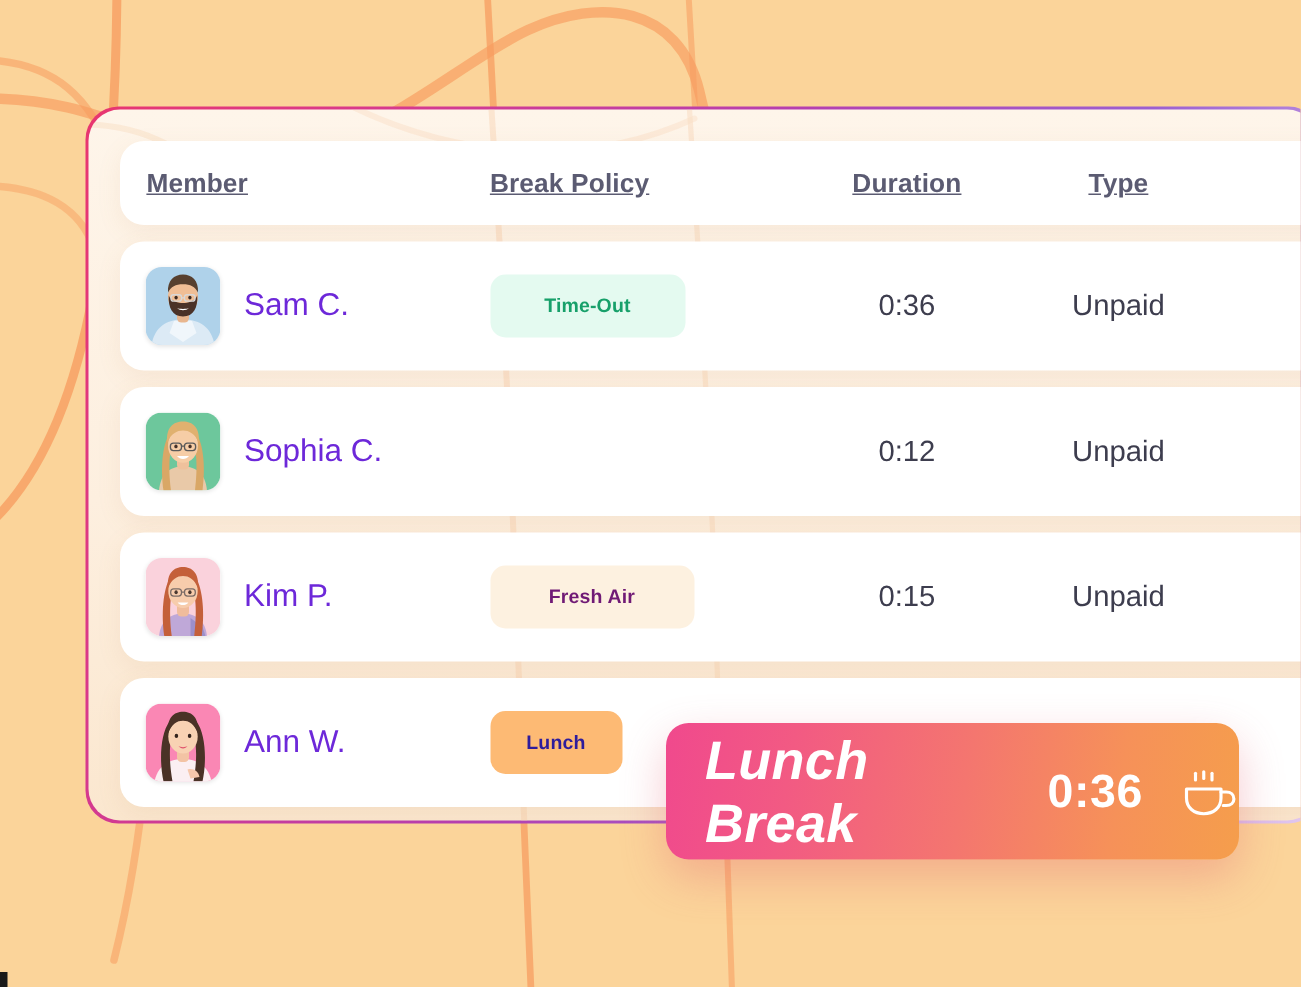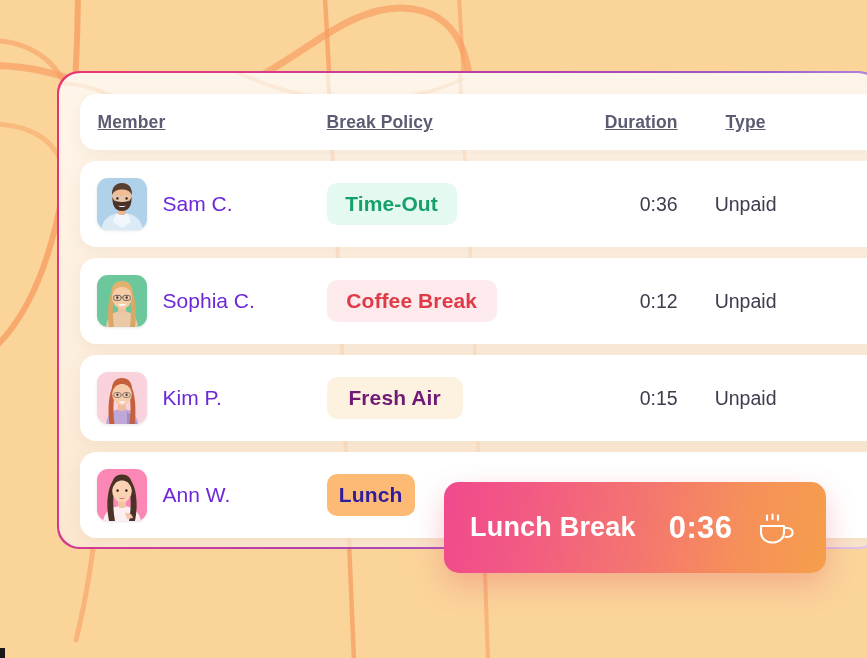--- a/index.html
+++ b/index.html
@@ -45,21 +45,21 @@
   }
   #header-row { top: 21px; height: 56px; }
   #row-0 { top: 88px;  height: 86px; }
   #row-1 { top: 185px; height: 86px; }
   #row-2 { top: 282px; height: 86px; }
   #row-3 { top: 379px; height: 86px; }
 
   
   .col-member   { position: absolute; left: 17px;  }
   .col-policy   { position: absolute; left: 247px; text-align: center; }
-  .col-duration { position: absolute; left: 452px; width: 146px; text-align: right; }
+  .col-duration { position: absolute; left: 452px; width: 146px; text-align: center; }
   .col-type     { position: absolute; left: 598px; width: 136px; text-align: center; }
 
   
   .hdr {
     font-size: 17.5px; font-weight: bold; color: #5B5B72;
     letter-spacing: .1px; line-height: 56px; text-decoration: underline;
   }
   #header-row .col-member { left: 18px; }
   #header-row .col-policy { left: 247px; }
 
@@ -85,43 +85,44 @@
   }
   .avatar svg { display: block; width: 50px; height: 52px; }
 
   
   .badge {
     position: absolute;
     top: 22px;
     height: 42px;
     display: flex; align-items: center; justify-content: center;
     border-radius: 10px;
-    font-size: 21px; font-weight: bold;
+    font-size: 13px; font-weight: bold;
     letter-spacing: .1px;
     white-space: nowrap;
   }
   .badge.b-timeout { left: 247px; width: 130px; background: #E4FAF0; color: #17A06A; }
   .badge.b-coffee  { left: 247px; width: 170px; background: #FDEAEC; color: #E03A47; }
   .badge.b-fresh   { left: 247px; width: 136px; background: #FDF1E0; color: #701a75; }
   .badge.b-lunch   { left: 247px; width: 88px;  background: #fdba74; color: #2E1C9C; }
 
   
   #lunch-toast {
     position: absolute;
     left: 444px; top: 482px;
     width: 382px; height: 91px;
     border-radius: 15px;
     background: linear-gradient(100deg, #F0498D 0%, #F25A83 22%, #F4766F 52%, #F69159 78%, #F59E4C 100%);
     box-shadow: 0 12px 30px rgba(226,90,110,0.32);
     display: flex; align-items: center;
   }
   #lunch-toast-label {
     margin-left: 26px;
-    font-size: 27px; font-weight: bold; color: #FFFFFF;
+    font-size: 36px; font-weight: bold; color: #FFFFFF;
     letter-spacing: .2px;
+    font-style: italic;
   }
   #lunch-toast-time {
     margin-left: 33px;
     font-size: 31px; font-weight: bold; color: #FFFFFF;
     letter-spacing: .4px;
   }
   #lunch-toast-icon { margin-left: 22px; display: flex; align-items: center; }
 
   
   #corner-mark {
@@ -204,23 +205,20 @@
             <rect x="16.6" y="20.4" width="7.4" height="5" rx="2" fill="none" stroke="#5A5A5A" stroke-width="0.9"></rect>
             <rect x="26" y="20.4" width="7.4" height="5" rx="2" fill="none" stroke="#5A5A5A" stroke-width="0.9"></rect>
             <path d="M24 22.4 L26 22.4" stroke="#5A5A5A" stroke-width="0.9"></path>
             <ellipse cx="20.3" cy="22.6" rx="1.1" ry="1.3" fill="#44312A"></ellipse>
             <ellipse cx="29.7" cy="22.6" rx="1.1" ry="1.3" fill="#44312A"></ellipse>
             <path d="M21 29 C 23 31.6 27 31.6 29 29 Z" fill="#FFFFFF"></path>
           </svg>
         </div>
         <span class="member-name">Sophia C.</span>
       </div>
-      <div class="badge b-coffee">
-        <span>Coffee Break</span>
-      </div>
       <div class="duration col-duration">0:12</div>
       <div class="type-val col-type">Unpaid</div>
     </div>
 
     <div class="row-card" id="row-2">
       <div class="member-cell col-member">
         <div class="avatar">
           <svg viewBox="0 0 50 52">
             <rect width="50" height="52" fill="#FAD2DC"></rect>
             <path d="M9 52 C 10 42 16 37 25 37 C 34 37 40 42 41 52 Z" fill="#BFA8D8"></path>

